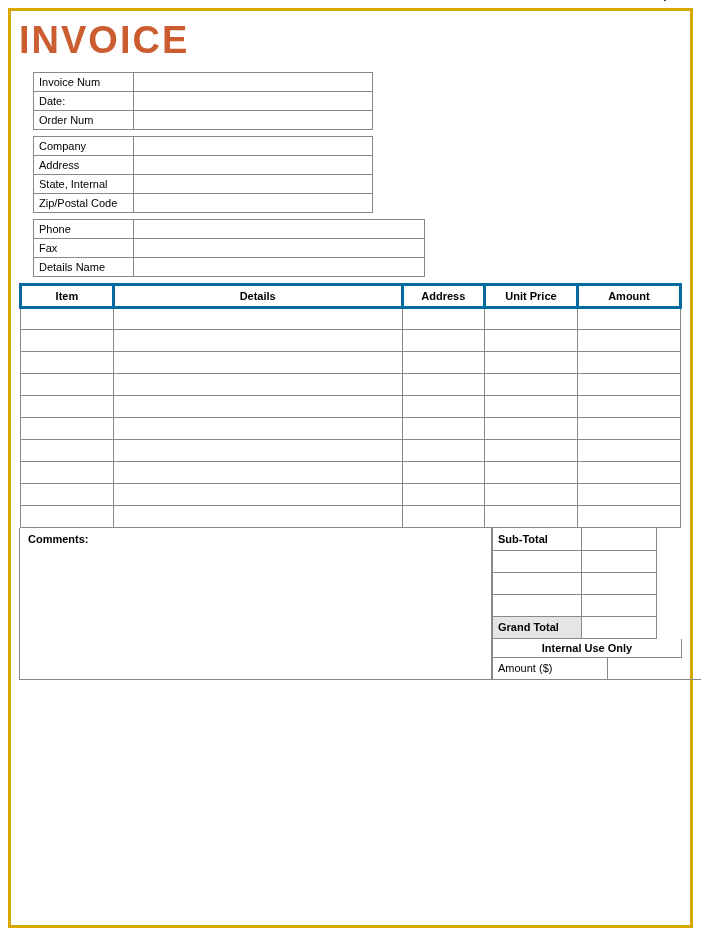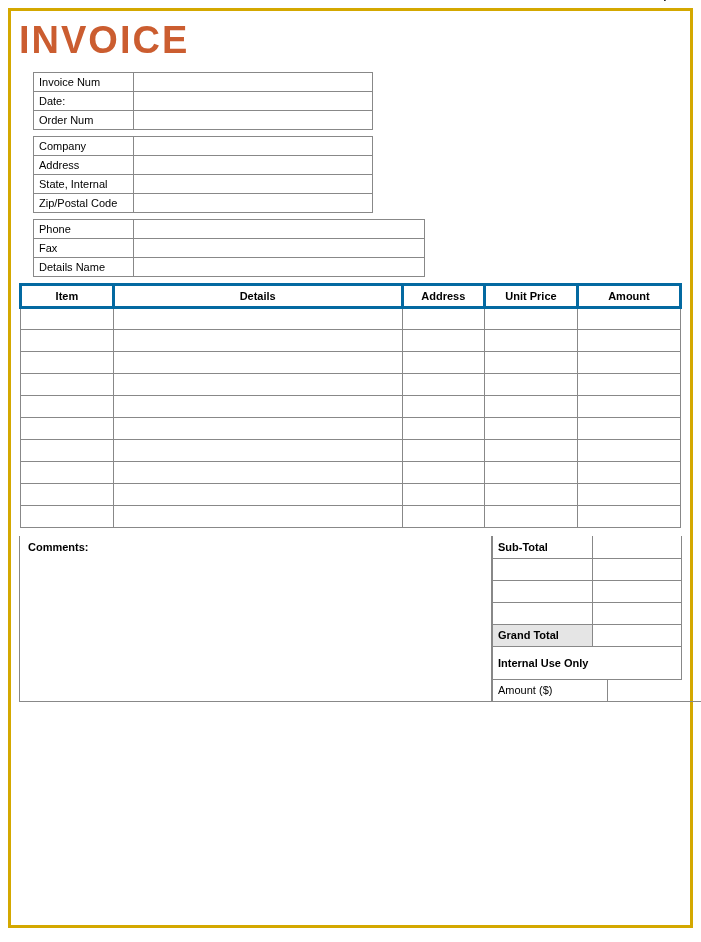--- a/index.html
+++ b/index.html
@@ -89,38 +89,37 @@
     }
     .col-item { width: 90px; }
     .col-details { width: 280px; }
     .col-qty { width: 80px; text-align: center; }
     .col-unitprice { width: 90px; text-align: center; }
     .col-amount { width: 100px; text-align: center; }
     
     .bottom-section {
       display: flex;
       width: 100%;
-      margin-top: 8px;
     }
     .comments-area {
       flex: 1;
       border: 1px solid #888;
       border-top: none;
       padding: 5px 8px;
       min-height: 140px;
       font-size: 11px;
       font-weight: bold;
       vertical-align: top;
     }
     .totals-area {
       width: 190px;
       border-left: none;
     }
     .totals-table {
-      width: 190px;
+      width: 165px;
       border-collapse: collapse;
     }
     .totals-table td {
       border: 1px solid #888;
       border-top: none;
       padding: 3px 5px;
       font-size: 11px;
       height: 22px;
     }
     .totals-label {
@@ -132,24 +131,24 @@
     .totals-value {
       width: 90px;
     }
     .grand-total-label {
       font-weight: bold;
       background: #e5e5e5;
     }
     .internal-use-header {
       background: #fff;
       font-weight: bold;
-      text-align: left;
+      text-align: center;
       border: 1px solid #888;
       border-top: none;
-      padding: 10px 5px;
+      padding: 3px 5px;
       font-size: 11px;
     }
     .internal-table {
       width: 220px;
       border-collapse: collapse;
     }
     .internal-table td {
       border: 1px solid #888;
       border-top: none;
       padding: 3px 5px;

